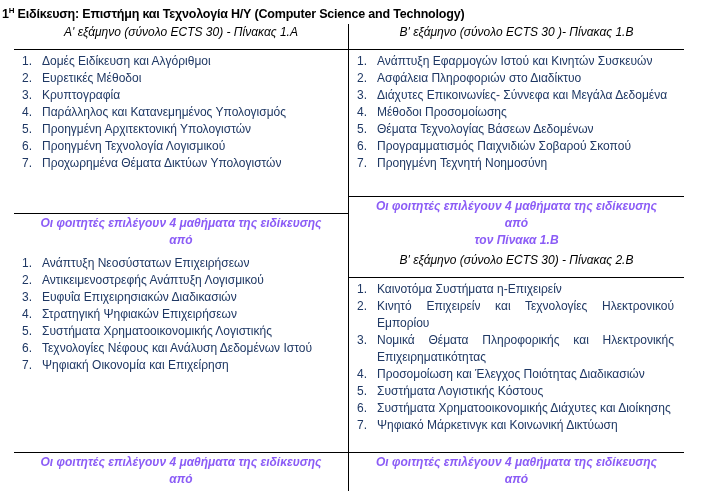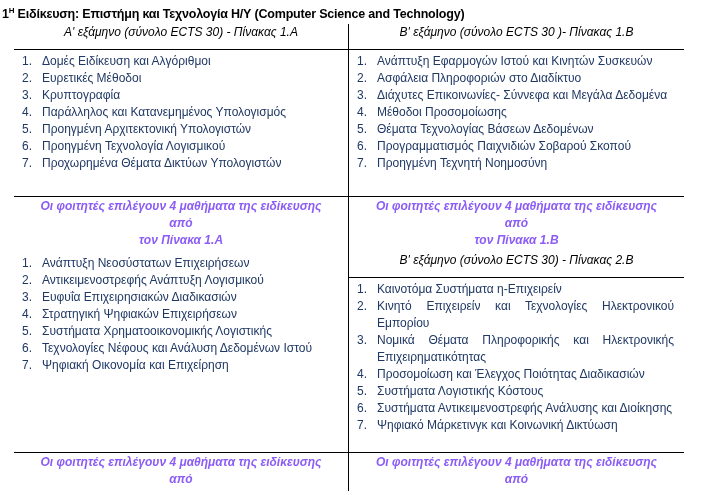--- a/index.html
+++ b/index.html
@@ -78,21 +78,20 @@
             <span class="num">6.</span>
             <span class="txt">Προηγμένη Τεχνολογία Λογισμικού</span>
           </li>
           <li>
             <span class="num">7.</span>
             <span class="txt">Προχωρημένα Θέματα Δικτύων Υπολογιστών</span>
           </li>
         </ol>
       <div class="note">
         <span>Οι φοιτητές επιλέγουν 4 μαθήματα της ειδίκευσης από</span>
-        <span>τον Πίνακα 1.Α</span>
       </div>
     </div>
     <div class="col">
       <div class="col-header">Β' εξάμηνο (σύνολο ECTS 30 )- Πίνακας 1.Β</div>
       <ol class="course-list">
           <li>
             <span class="num">1.</span>
             <span class="txt">Ανάπτυξη Εφαρμογών Ιστού και Κινητών Συσκευών</span>
           </li>
           <li>
@@ -184,21 +183,21 @@
           <li>
             <span class="num">4.</span>
             <span class="txt">Προσομοίωση και Έλεγχος Ποιότητας Διαδικασιών</span>
           </li>
           <li>
             <span class="num">5.</span>
             <span class="txt">Συστήματα Λογιστικής Κόστους</span>
           </li>
           <li>
             <span class="num">6.</span>
-            <span class="txt">Συστήματα Αντικειμενοστρεφής Ανάλυσης και Διοίκησης</span>
+            <span class="txt">Συστήματα Χρηματοοικονομικής Διάχυτες και Διοίκησης</span>
           </li>
           <li>
             <span class="num">7.</span>
             <span class="txt">Ψηφιακό Μάρκετινγκ και Κοινωνική Δικτύωση</span>
           </li>
         </ol>
       <div class="note">
         <span>Οι φοιτητές επιλέγουν 4 μαθήματα της ειδίκευσης από</span>
 
       </div>

